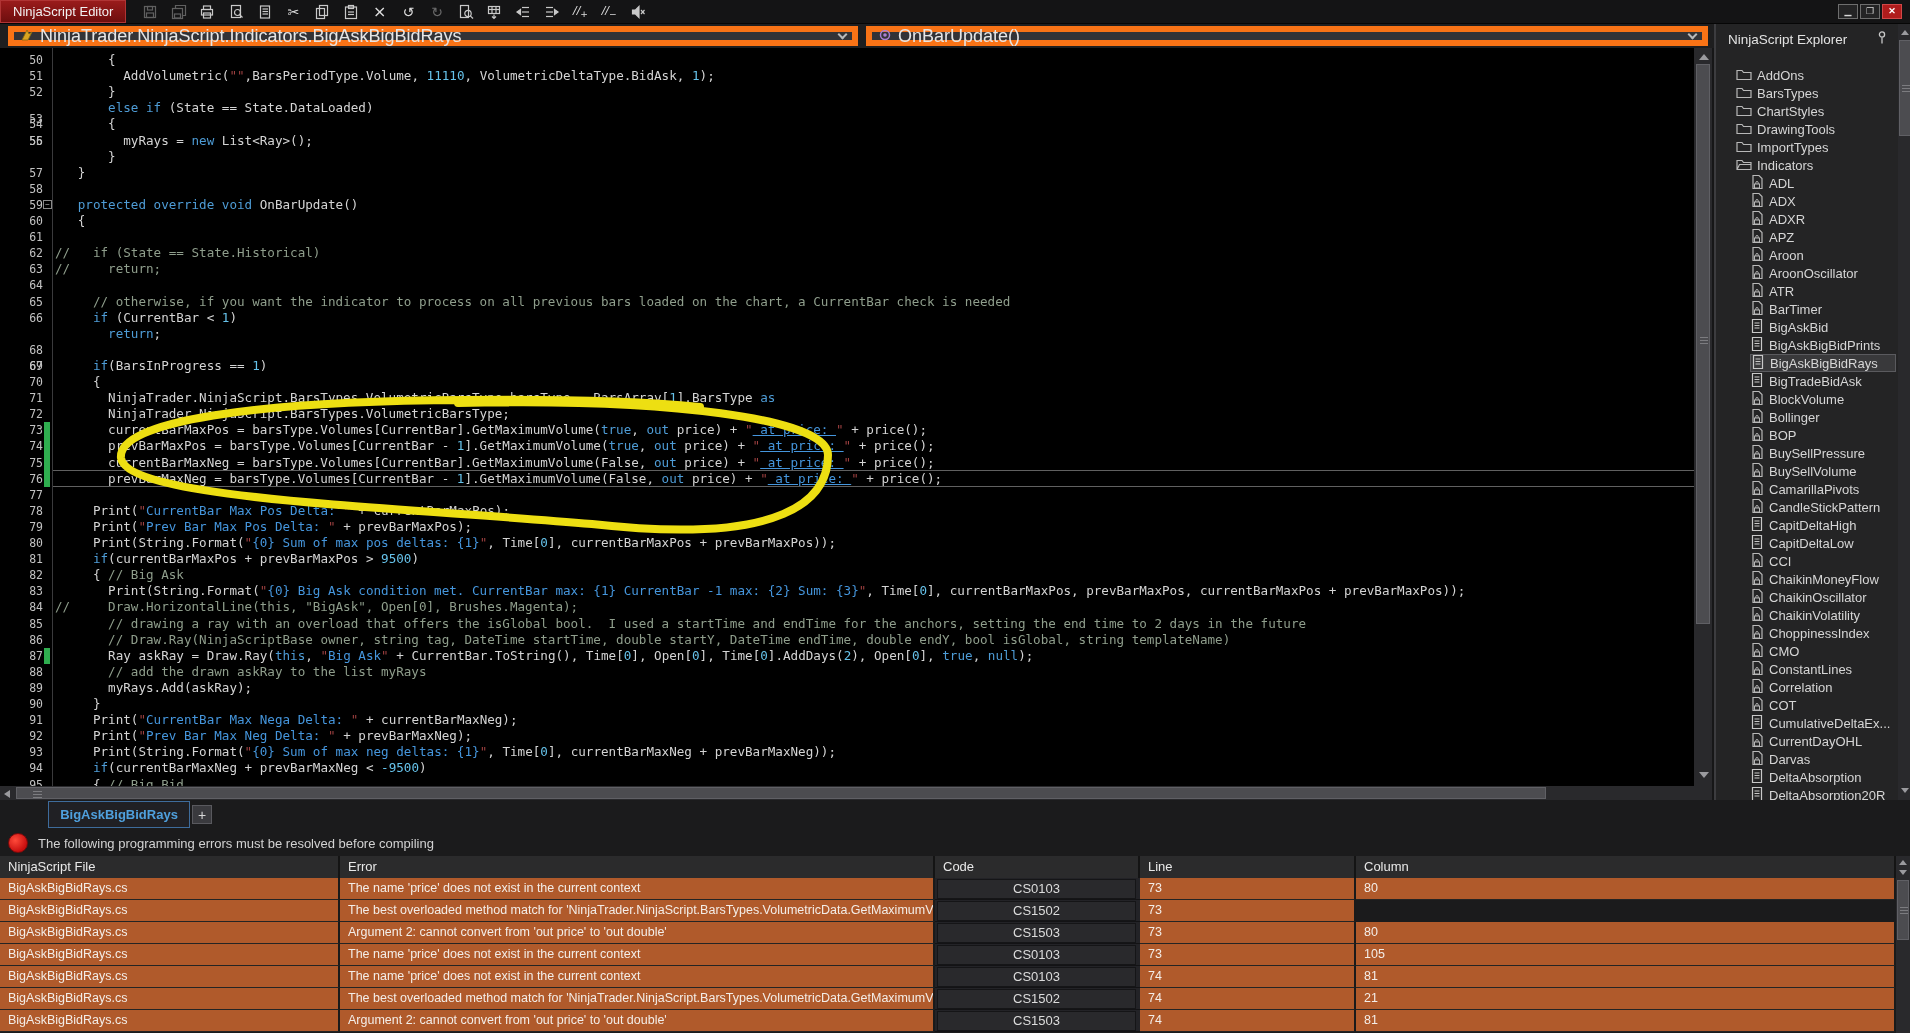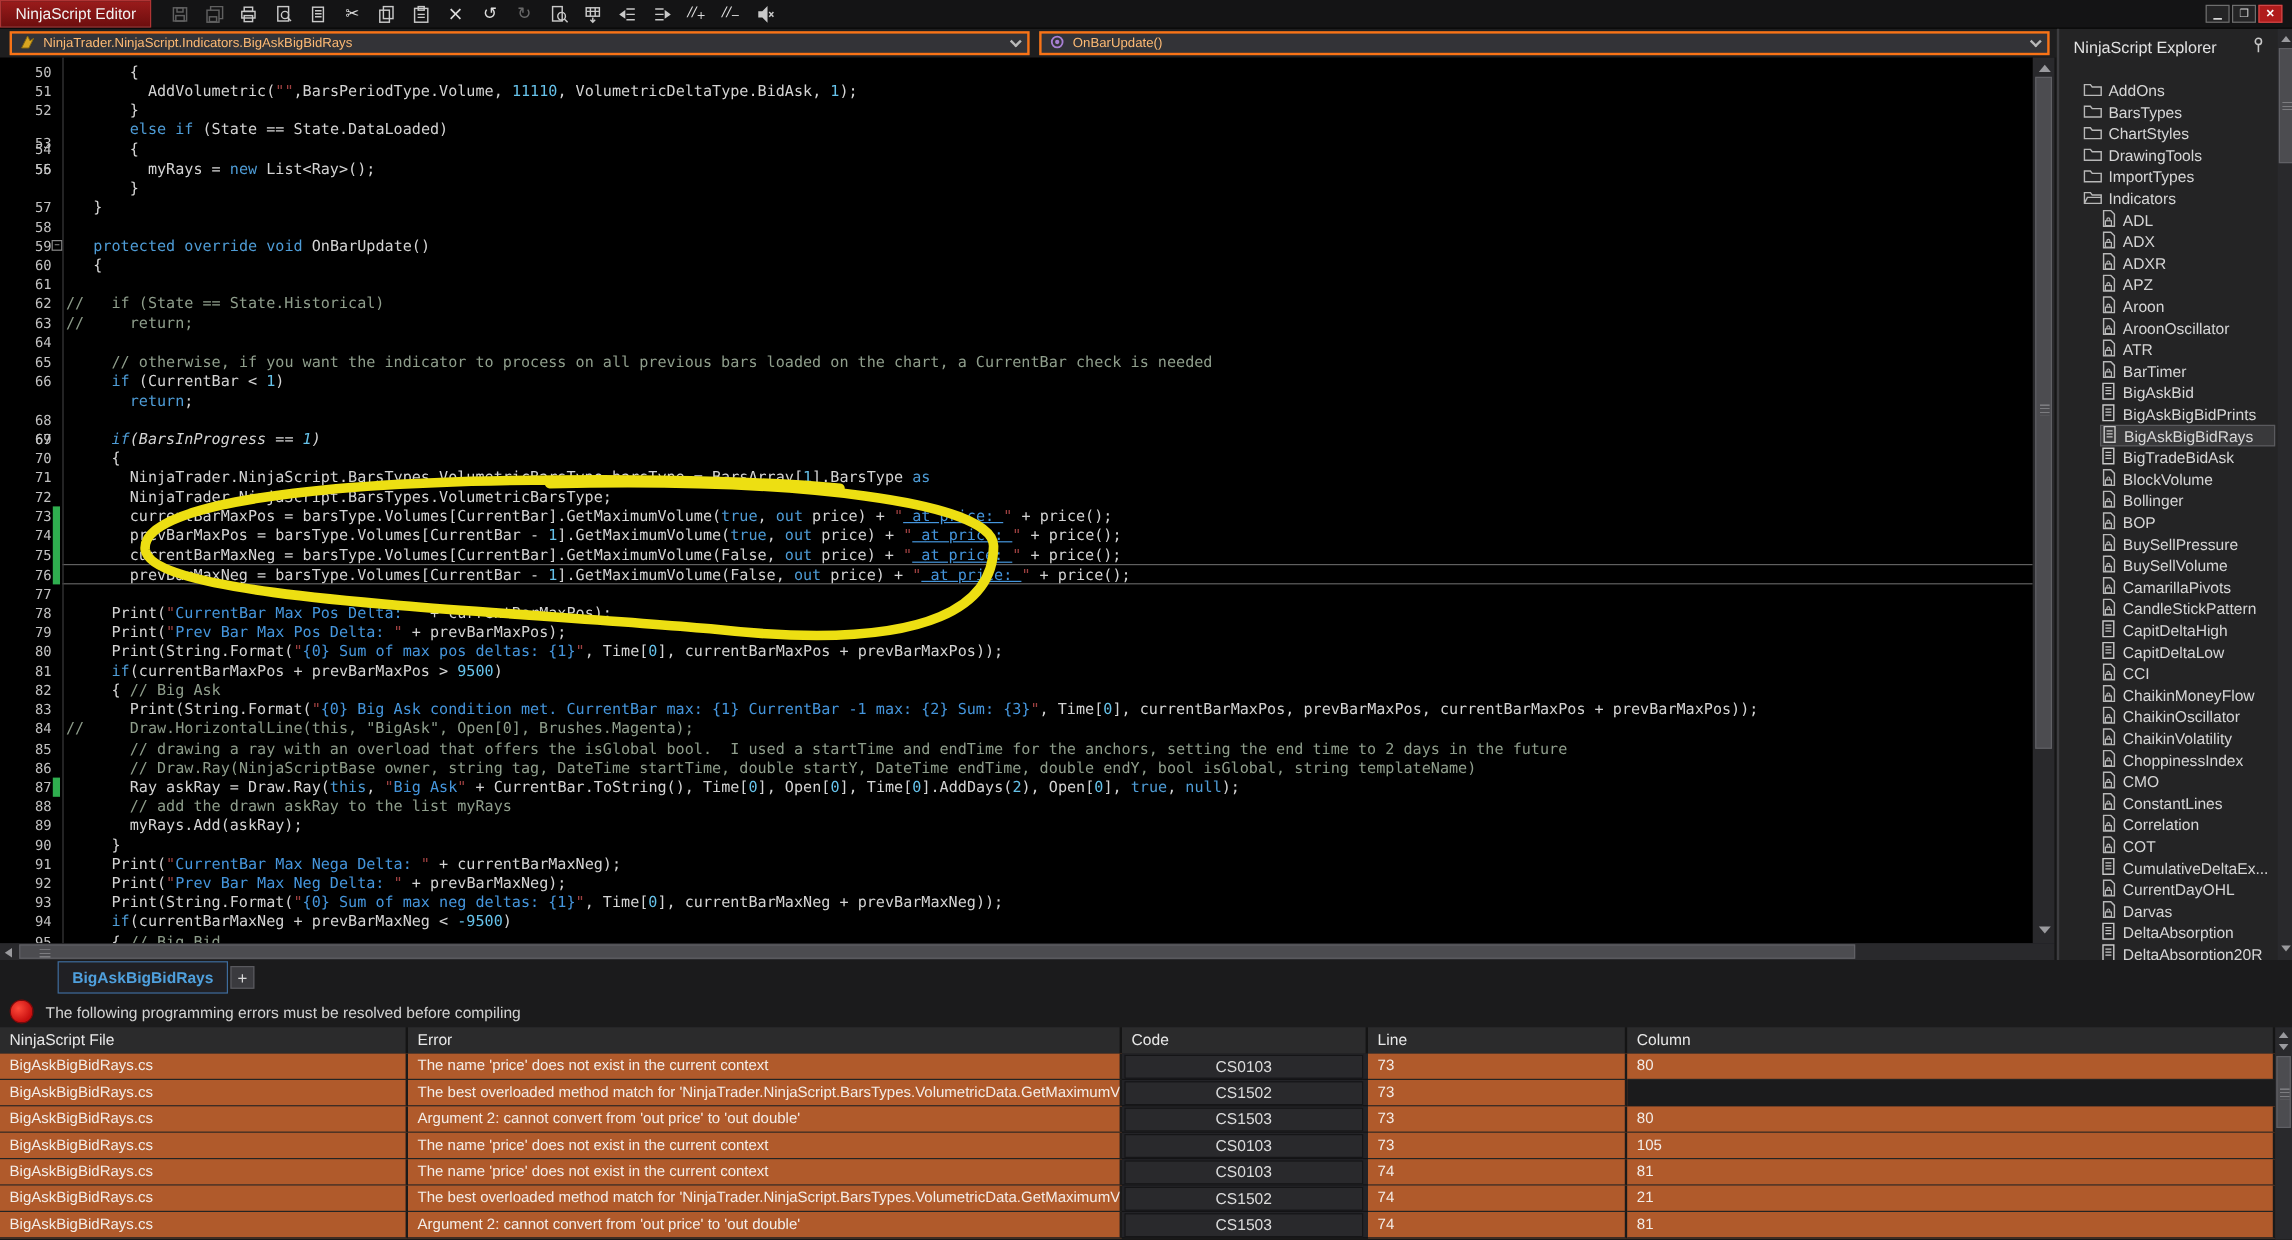--- a/index.html
+++ b/index.html
@@ -12,21 +12,21 @@
             border:1px solid #b03434;color:#f2f2f2;font-size:13px;line-height:21px;}
   .tbicon{top:1px;width:24px;height:21px;display:flex;align-items:center;justify-content:center;color:#cfcfcf;}
   .tbicon.dim{opacity:.42;}
   .tbicon svg{stroke:#c9c9c9;fill:none;stroke-width:1.2;}
   .tbglyph{font-size:14px;line-height:1;color:#dedede;font-family:"DejaVu Sans",sans-serif;}
   .winbtn{top:4px;width:20px;height:15px;background:#242425;border:1px solid #6e6e6e;color:#d8d8d8;
           display:flex;align-items:center;justify-content:center;font-size:9px;line-height:1;}
   #btn-close{background:#b01c1c;border-color:#d04848;color:#fff;font-weight:bold;}
   
   #navrow{left:0;top:24px;width:1714px;height:24px;background:#1e1e1f;}
-  .dd{top:2px;height:20px;background:#333337;border:2px solid #f97316;color:#fdba74;font-size:11px;
+  .dd{top:2px;height:20px;background:#333337;border:6px solid #f97316;color:#e5e5e5;font-size:18px;
       display:flex;align-items:center;padding:0 6px;gap:6px;}
   .chev{width:7px;height:7px;border-right:2px solid #b9b9b9;border-bottom:2px solid #b9b9b9;
         transform:rotate(45deg);margin-top:-4px;}
   .ddspacer{flex:1;}
   
   #editor{left:0;top:48px;width:1694px;height:738px;background:#000;overflow:hidden;}
   #gutterline{left:52px;top:48px;width:1px;height:738px;background:#3a3a3c;}
   .codeline{position:absolute;left:55px;height:16.1px;white-space:pre;
             font-family:"DejaVu Sans Mono",monospace;font-size:12.6px;line-height:16.1px;color:#d4d4d4;}
   .lnum{position:absolute;left:0;width:43px;text-align:right;height:16.1px;
@@ -249,21 +249,21 @@
     <div class="codeline" style="top: 229.4px;"></div>
     <div class="lnum" style="top: 245.5px;">65</div>
     <div class="codeline" style="top: 245.5px;">     <span class="c">// otherwise, if you want the indicator to process on all previous bars loaded on the chart, a CurrentBar check is needed</span></div>
     <div class="lnum" style="top: 261.6px;">66</div>
     <div class="codeline" style="top: 261.6px;">     <span class="k">if</span> (CurrentBar &lt; <span class="n">1</span>)</div>
     <div class="lnum" style="top: 277.7px; margin-top: 32px;">67</div>
     <div class="codeline" style="top: 277.7px;">       <span class="k">return</span>;</div>
     <div class="lnum" style="top: 293.8px;">68</div>
     <div class="codeline" style="top: 293.8px;"></div>
     <div class="lnum" style="top: 309.9px;">69</div>
-    <div class="codeline" style="top: 309.9px; font-style: italic;">     <span class="k">if</span>(BarsInProgress == <span class="n">1</span>)</div>
+    <div class="codeline" style="top: 309.9px;">     <span class="k">if</span>(BarsInProgress == <span class="n">1</span>)</div>
     <div class="lnum" style="top: 326px;">70</div>
     <div class="codeline" style="top: 326px;">     {</div>
     <div class="lnum" style="top: 342.1px;">71</div>
     <div class="codeline" style="top: 342.1px;">       NinjaTrader.NinjaScript.BarsTypes.VolumetricBarsType barsType = BarsArray[<span class="n">1</span>].BarsType <span class="k">as</span></div>
     <div class="lnum" style="top: 358.2px;">72</div>
     <div class="codeline" style="top: 358.2px;">       NinjaTrader.NinjaScript.BarsTypes.VolumetricBarsType;</div>
     <div class="lnum" style="top: 374.3px;">73</div>
     <div class="codeline" style="top: 374.3px;">       currentBarMaxPos = barsType.Volumes[CurrentBar].GetMaximumVolume(<span class="k">true</span>, <span class="k">out</span> price) + <span class="q">"</span><span class="s u"> at price: </span><span class="q">"</span> + price();</div>
     <div class="lnum" style="top: 390.4px;">74</div>
     <div class="codeline" style="top: 390.4px;">       prevBarMaxPos = barsType.Volumes[CurrentBar - <span class="n">1</span>].GetMaximumVolume(<span class="k">true</span>, <span class="k">out</span> price) + <span class="q">"</span><span class="s u"> at price: </span><span class="q">"</span> + price();</div>

